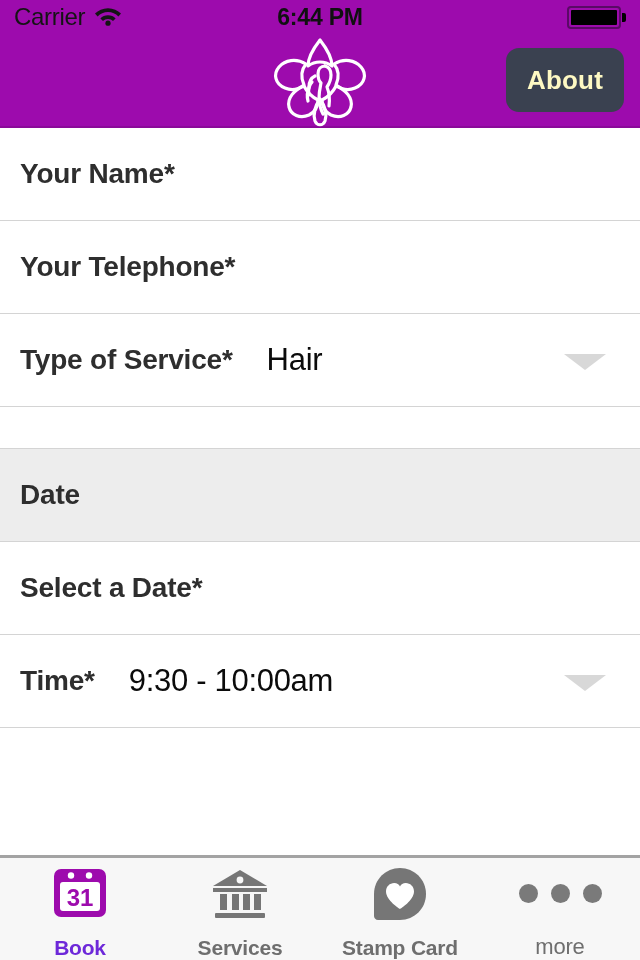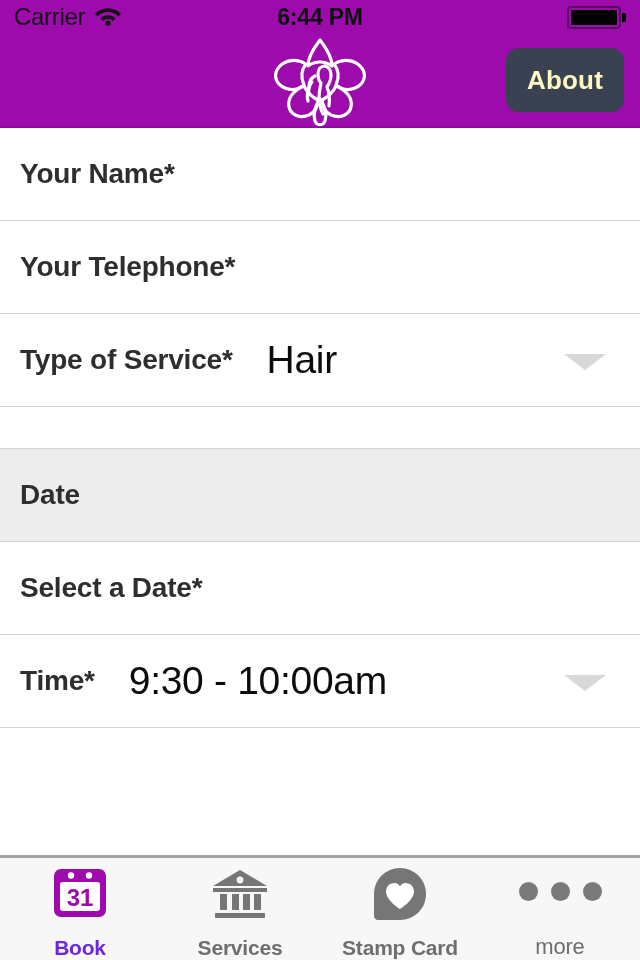--- a/index.html
+++ b/index.html
@@ -57,21 +57,21 @@
     position:relative; width:640px; height:93px;
     display:flex; align-items:center;
     border-bottom:1px solid #d4d4d4;
     background:#ffffff;
   }
   .row-label {
     font-size:28px; font-weight:bold; color:#2e2e2e;
     padding-left:20px; letter-spacing:-0.2px; white-space:nowrap;
   }
   .row-value {
-    font-size:39px; color:#0b0b0b; font-weight:normal;
+    font-size:31px; color:#0b0b0b; font-weight:normal;
     margin-left:34px; letter-spacing:-0.3px; white-space:nowrap;
   }
   .caret {
     position:absolute; right:34px; top:50%; margin-top:-6px;
     width:0; height:0;
     border-left:21px solid transparent;
     border-right:21px solid transparent;
     border-top:16px solid #d8d8d8;
   }
   .spacer-row { width:640px; height:42px; background:#ffffff;
@@ -84,21 +84,21 @@
   .section-header .row-label { font-size:28px; }
 
   
   .tabbar {
     position:absolute; bottom:0; left:0; width:640px; height:105px;
     background:#f7f7f7; border-top:3px solid #a3a3a3;
     display:flex;
   }
   .tab {
     flex:1; display:flex; flex-direction:column;
-    align-items:center; justify-content:flex-end; gap:15px;
+    align-items:center; justify-content:space-between; gap:8px;
     cursor:pointer; padding-top:6px;
   }
   .tab-icon { height:58px; display:flex; align-items:center; justify-content:center; }
   .tab-label { font-size:21px; font-weight:bold; color:#6e6e6e; letter-spacing:-0.2px; }
   .tab.active .tab-label { color:#6d28d9; }
   .tab-label.plain { font-weight:normal; font-size:22px; }
   .dots { display:flex; gap:13px; align-items:center; }
   .dot { width:19px; height:19px; border-radius:50%; background:#7a7a7a; }
 </style>
 </head>

